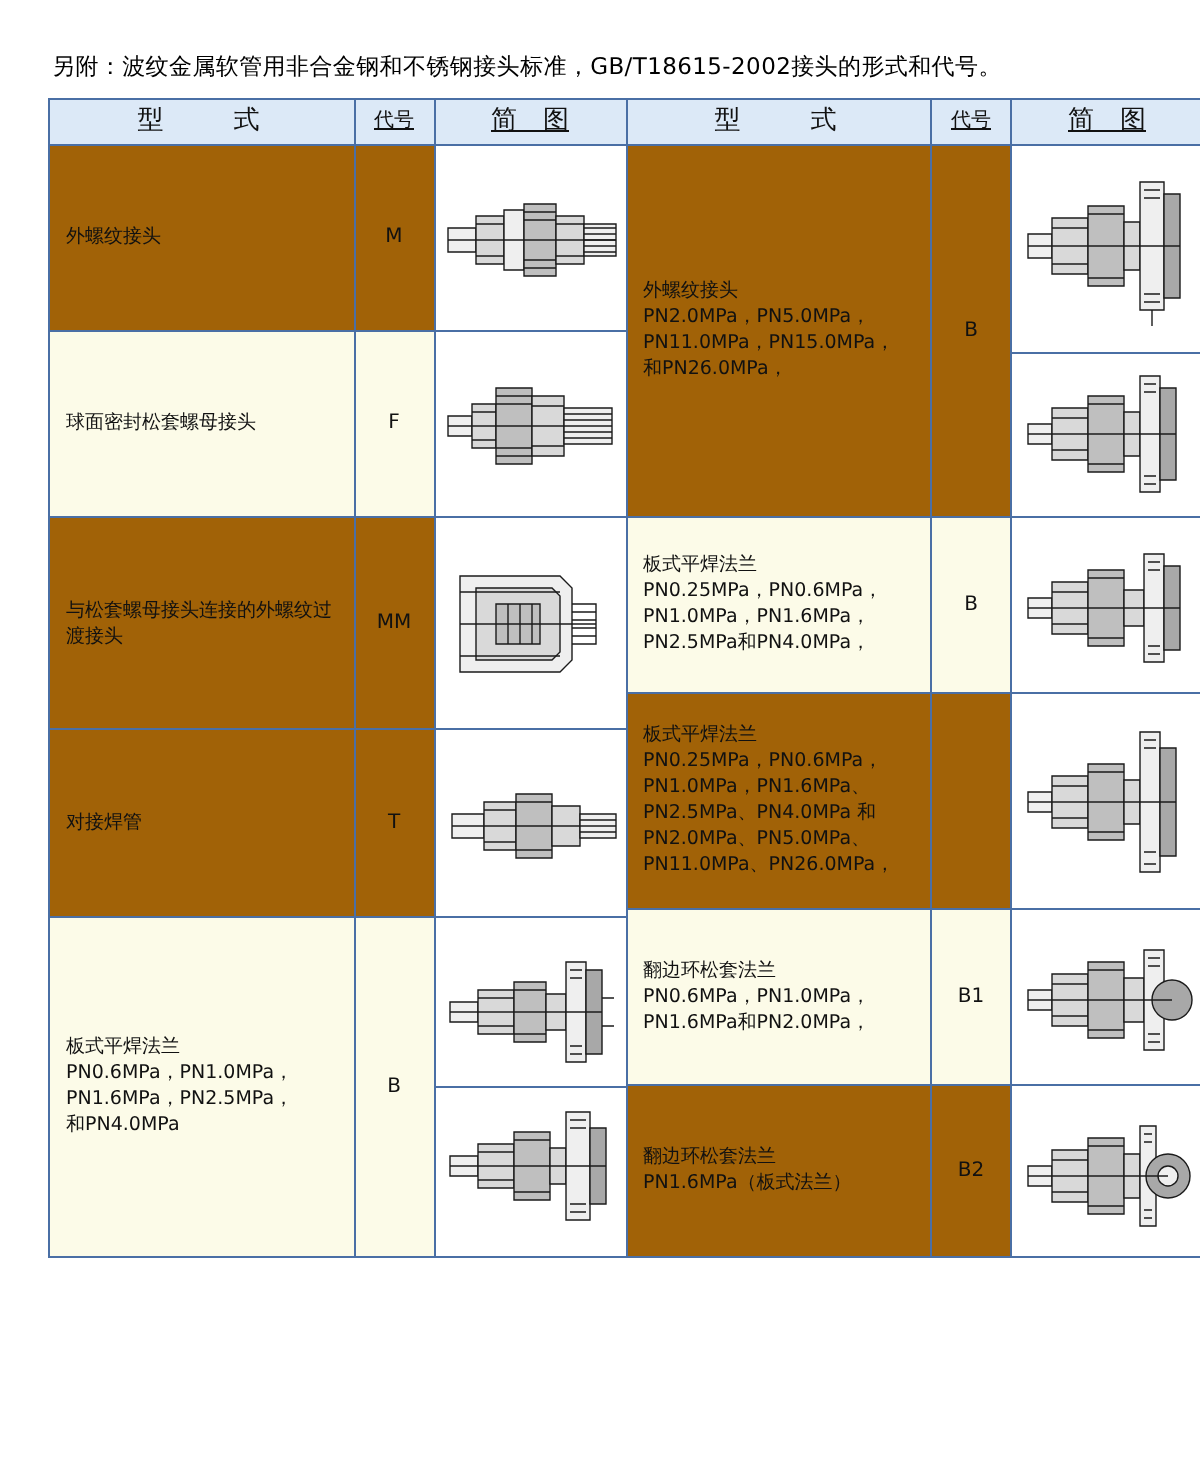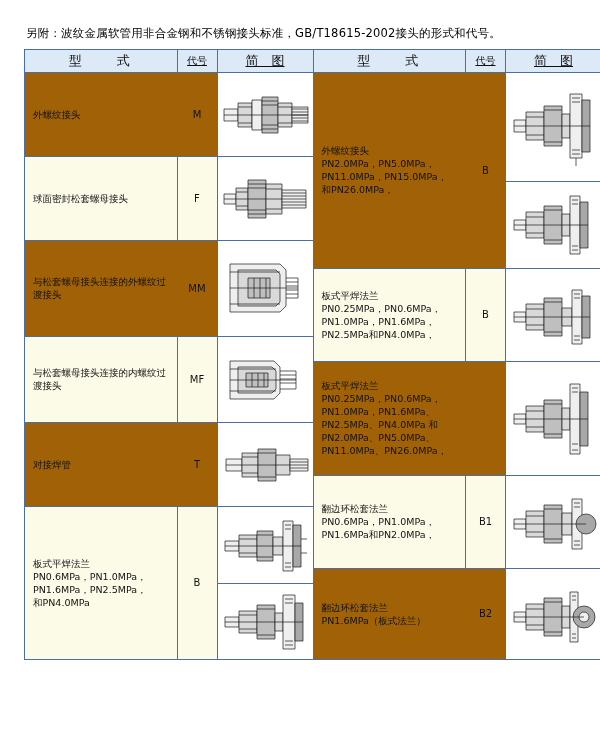--- a/index.html
+++ b/index.html
@@ -168,40 +168,20 @@
                   <path class="ln" d="M30,20 v20 M36,20 v20 M42,20 v20"></path>
                   <path class="ln" d="M62,20 L74,20 L74,40 L62,40"></path>
                   <path class="ln" d="M62,24 h12 M62,28 h12 M62,32 h12 M62,36 h12"></path>
                   <path class="ln" d="M6,30 h68"></path>
                 </g>
               </svg>
             </div>
           </td>
         </tr>
 
-        <tr style="height:86px;">
-          <td class="c-name nm tint" style="white-space:pre-line;">与松套螺母接头连接的内螺纹过渡接头</td>
-          <td class="c-code code tint">MF</td>
-          <td class="c-fig figcell">
-            <div class="figwrap">
-              <svg width="92" height="64" viewBox="0 0 92 64">
-                <g transform="translate(6,6)">
-                  <path class="g3" d="M4,8 L48,8 L54,14 L54,40 L48,46 L4,46 Z"></path>
-                  <path class="g1" d="M12,14 L46,14 L50,18 L50,36 L46,40 L12,40 Z"></path>
-                  <path class="g2" d="M20,20 L42,20 L42,34 L20,34 Z"></path>
-                  <path class="ln" d="M4,16 h46 M4,38 h46"></path>
-                  <path class="ln" d="M26,20 v14 M32,20 v14 M38,20 v14"></path>
-                  <path class="ln" d="M54,18 L70,18 L70,36 L54,36"></path>
-                  <path class="ln" d="M54,22 h16 M54,26 h16 M54,30 h16"></path>
-                  <path class="ln" d="M4,27 h66"></path>
-                </g>
-              </svg>
-            </div>
-          </td>
-        </tr>
 
         <tr style="height:84px;">
           <td class="c-name nm plain" style="white-space:pre-line;">对接焊管</td>
           <td class="c-code code plain">T</td>
           <td class="c-fig figcell">
             <div class="figwrap">
               <svg width="92" height="58" viewBox="0 0 92 58">
                 <g transform="translate(4,6)">
                   <path class="g3" d="M2,18 L18,18 L18,30 L2,30 Z"></path>
                   <path class="g1" d="M18,12 L34,12 L34,36 L18,36 Z"></path>

